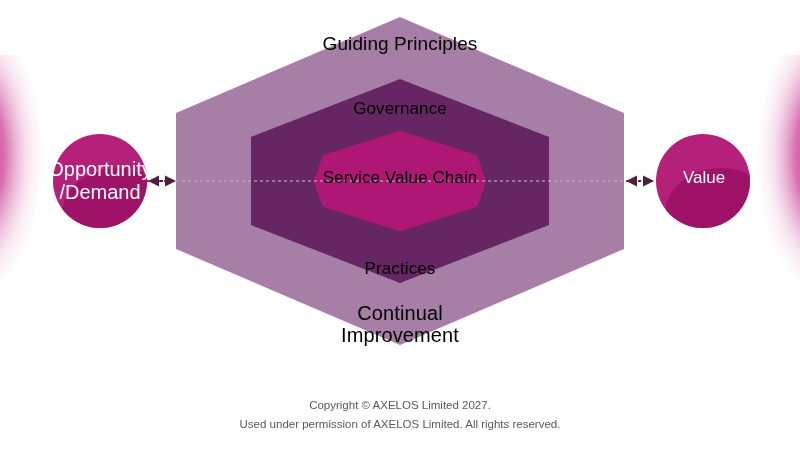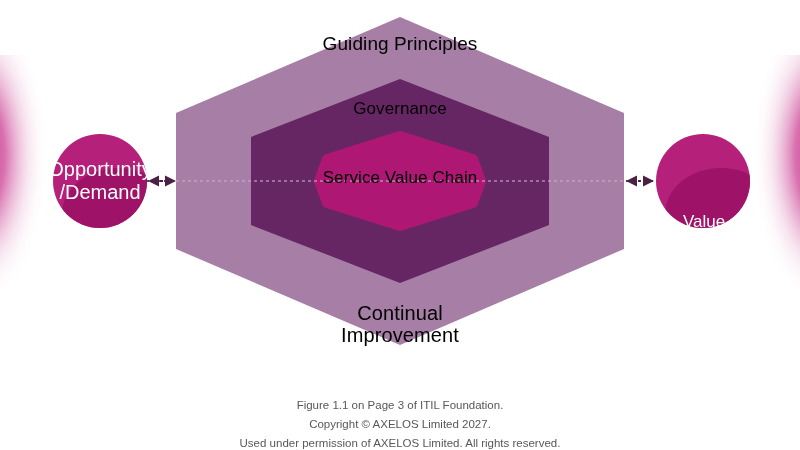--- a/index.html
+++ b/index.html
@@ -78,21 +78,20 @@
   }
   .lbl-opportunity {
     position: absolute;
     left: 38px; top: 158px; width: 124px;
     font-size: 20px;
   }
   .lbl-value {
     position: absolute;
     left: 648px; top: 168px; width: 112px;
     font-size: 17px;
-    margin-top: 44px;
   }
 
   
   #caption {
     position: absolute;
     left: 0;
     top: 396px;
     width: 800px;
     text-align: center;
     color: #57585a;
@@ -182,28 +181,28 @@
       <polygon points="654,181 643,175.5 643,186.5" fill="#4B2040"></polygon>
     </g>
   </svg>
 
   <div class="lbl lbl-guiding">Guiding Principles</div>
 
   <div class="lbl lbl-governance">Governance</div>
 
   <div class="lbl lbl-svc">Service Value Chain</div>
 
+  <div class="lbl lbl-practices">Practices</div>
 
   <div class="lbl lbl-continual">Continual
 Improvement</div>
 
   <div class="lbl-circle lbl-opportunity">Opportunity
 /Demand</div>
 
   <div class="lbl-circle lbl-value">Value</div>
 
   <div id="caption">
-    <div>Figure 1.1 on Page 3 of ITIL Foundation.</div>
     <div>Copyright © AXELOS Limited 2027.</div>
     <div>Used under permission of AXELOS Limited. All rights reserved.</div>
   </div>
 
 </div>
 
 </body></html>

